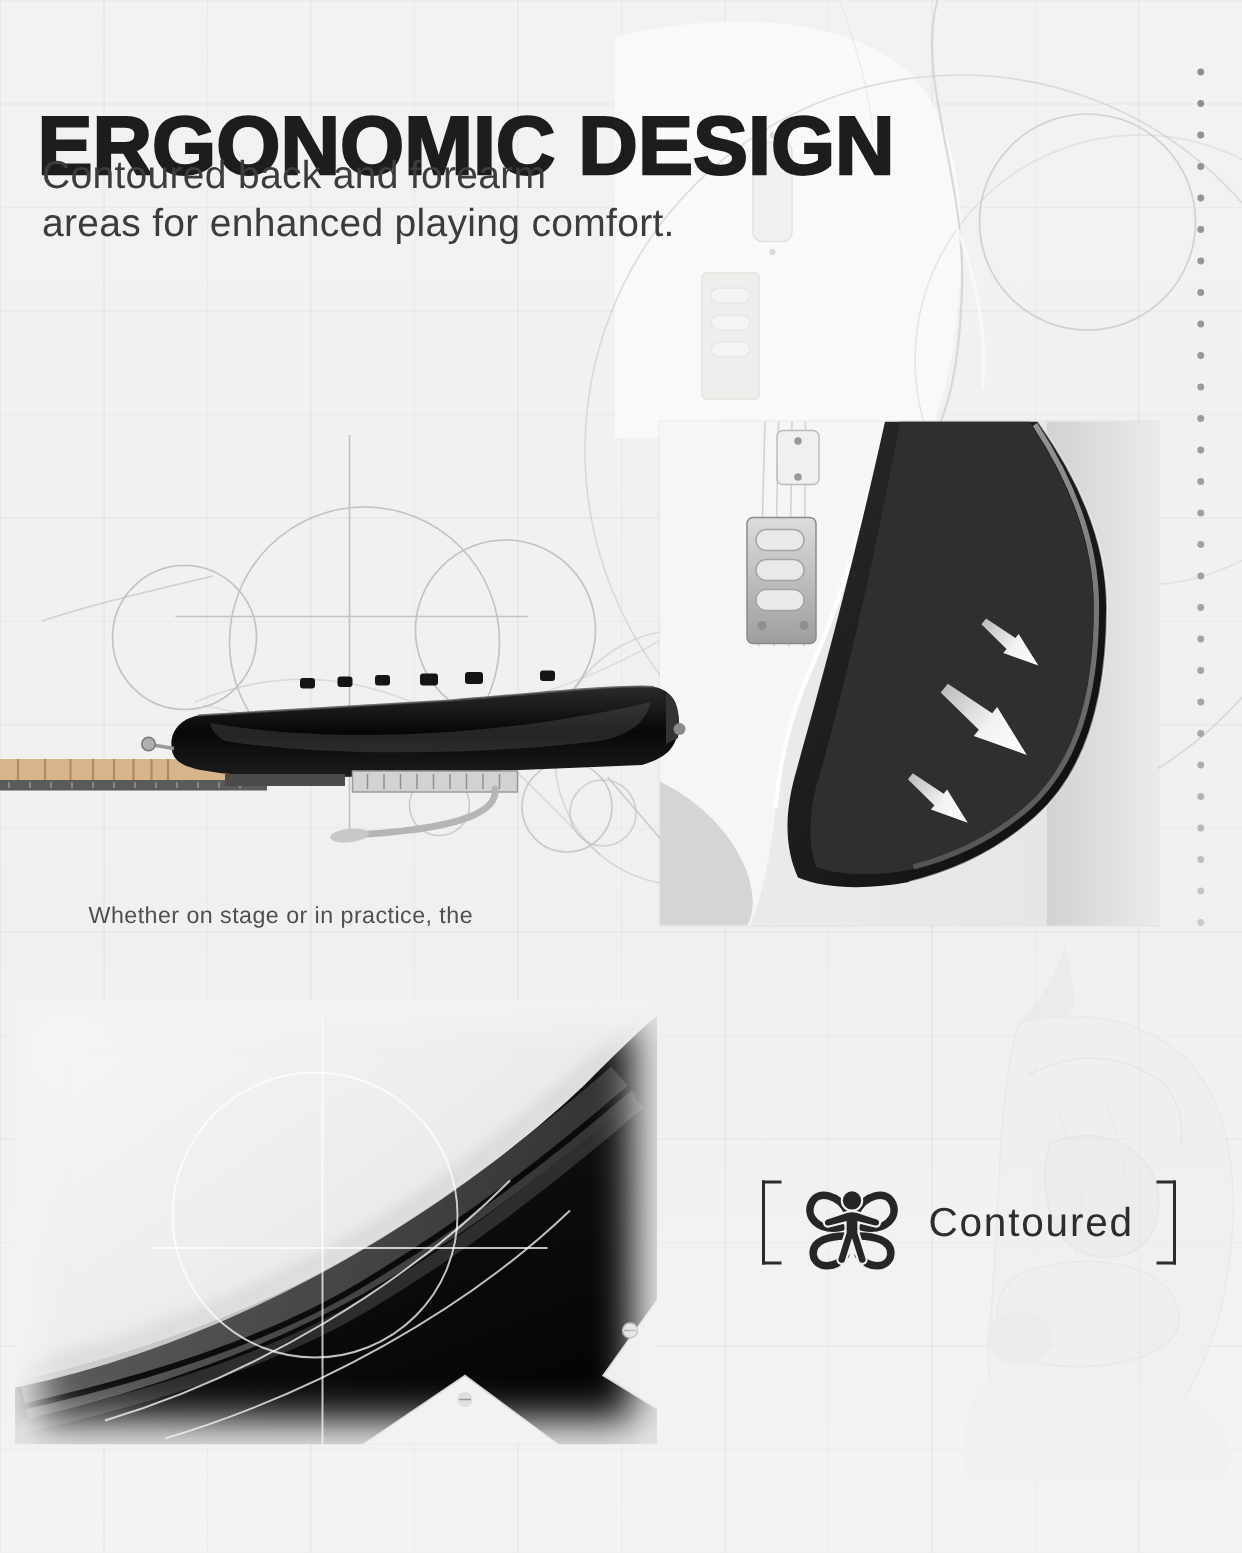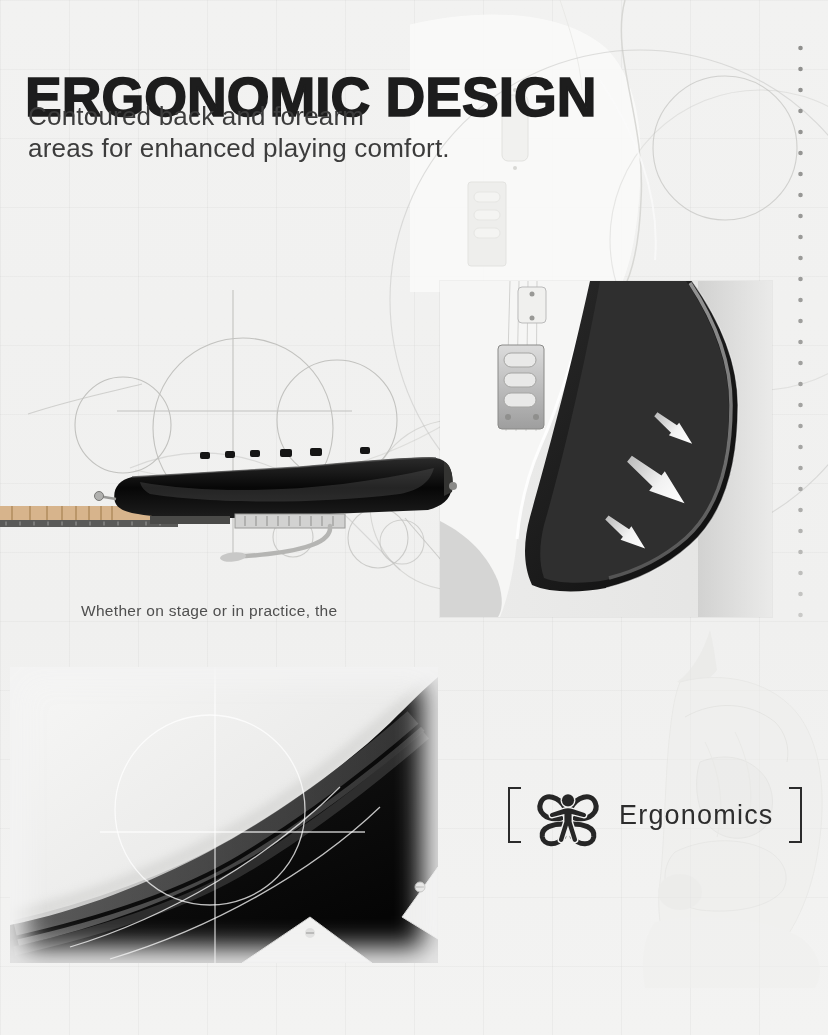--- a/index.html
+++ b/index.html
@@ -10,21 +10,21 @@
        background:
          repeating-linear-gradient(to right, rgba(130,130,128,.07) 0 1px, transparent 1px 69px),
          repeating-linear-gradient(to bottom, rgba(130,130,128,.06) 0 1px, transparent 1px 69px),
          linear-gradient(180deg,#f2f2f1 0%,#f0f0ef 60%,#f3f3f2 100%);}
   .abs{position:absolute;}
   .title{left:25px;top:33px;font-size:55px;font-weight:800;letter-spacing:0px;
          color:#1d1d1d;-webkit-text-stroke:1.6px #1d1d1d;line-height:1;z-index:8;}
   .subtitle{left:28px;top:100px;font-size:26px;line-height:1.24;color:#3c3c3c;
          letter-spacing:.2px;z-index:8;}
   .caption{left:59px;top:597px;font-size:15.5px;line-height:1.78;color:#4f4f4f;
-         letter-spacing:.3px;z-index:8;margin-left:22px;}
+         letter-spacing:.3px;z-index:8;}
   .ghost{left:410px;top:0;z-index:1;}
   .decor{left:0;top:0;z-index:2;pointer-events:none;}
   .panel1{left:440px;top:281px;width:332px;height:336px;z-index:4;outline:1px solid rgba(0,0,0,.04);}
   .sideview{left:0;top:440px;z-index:4;}
   .photo2{left:10px;top:667px;width:428px;height:296px;z-index:4;}
   .photo2 .vignette{position:absolute;inset:0;box-shadow:inset 0 0 26px 16px rgba(243,243,242,.96);pointer-events:none;}
   .arm{left:585px;top:622px;z-index:3;opacity:.55;}
   .badge{left:508px;top:780px;height:70px;display:flex;align-items:center;gap:11px;z-index:9;}
   .bracket{width:13px;height:56px;box-sizing:border-box;}
   .bracket.l{border:2.5px solid #2b2b2b;border-right:none;}
@@ -284,17 +284,17 @@
         <path d="M46 38 C38 22 18 16 12 30 C7 42 18 56 40 52"></path>
         <path d="M54 38 C62 22 82 16 88 30 C93 42 82 56 60 52"></path>
         <path d="M44 60 C30 60 12 64 14 78 C16 90 34 92 44 78"></path>
         <path d="M56 60 C70 60 88 64 86 78 C84 90 66 92 56 78"></path>
       </g>
       <g fill="#262626" stroke="#f1f1f0" stroke-width="4" paint-order="stroke">
         <circle cx="50" cy="27" r="8.5"></circle>
         <path d="M50 38 c-2.5 0 -5 0.8 -7.5 1.6 L27 44.6 c-3.8 1.2 -2.4 6.6 1.5 5.6 L45 46 l0 11 -7.5 24 c-1.2 4 4.6 5.8 5.9 1.9 L50 62 l6.6 20.9 c1.3 3.9 7.1 2.1 5.9 -1.9 L55 57 l0 -11 16.5 4.2 c3.9 1 5.3 -4.4 1.5 -5.6 L57.5 39.6 C55 38.8 52.5 38 50 38 Z"></path>
       </g>
     </svg>
-    <span class="badge-label">Ergonomics</span>
+    <span class="badge-label">Contoured</span>
     <div class="bracket r"></div>
   </div>
 
 </div>
 
 </body></html>

